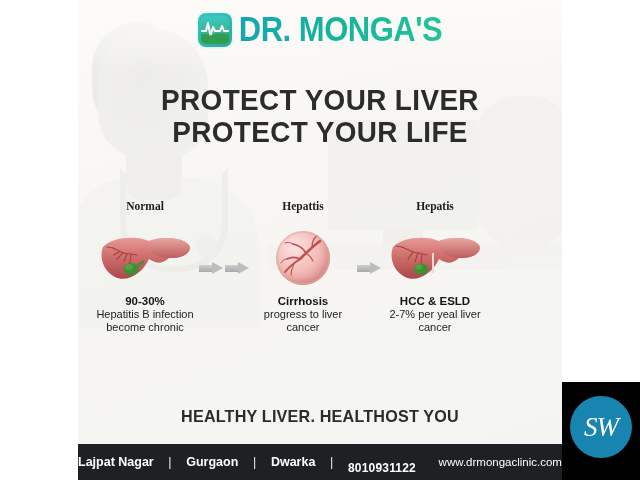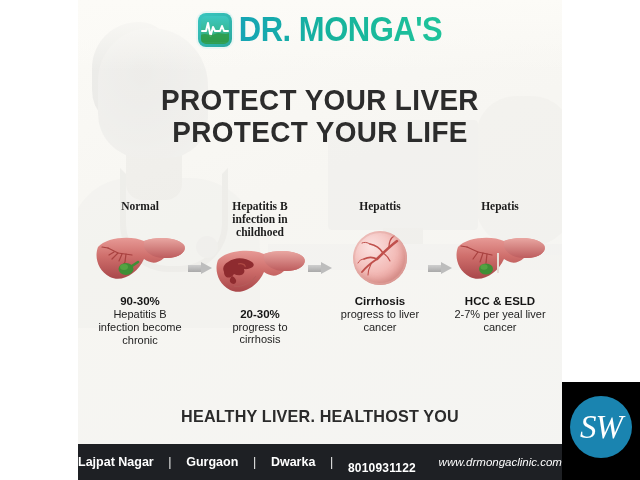--- a/index.html
+++ b/index.html
@@ -80,27 +80,27 @@
            font-family:"Liberation Sans",sans-serif;font-weight:bold;font-size:17px;letter-spacing:.2px;
            transform:scaleX(.95);}
 
   
   .footer{position:absolute;left:0;bottom:0;width:100%;height:36px;background:#1e2024;
           display:flex;align-items:center;justify-content:space-between;gap:6px;color:#ffffff;}
   .f-city{font-size:12.5px;font-weight:bold;}
   .f-sep{font-size:12.5px;color:#e8e8e8;font-weight:300;}
   .f-contact-label{font-size:9.5px;color:#f0f0f0;}
   .f-phone{font-size:12px;font-weight:bold;letter-spacing:.2px;margin-top:12px;}
-  .f-site{font-size:11.5px;margin-left:8px;font-style:italic;}
+  .f-site{font-size:11.5px;margin-left:8px;}
 
   
   .wm{position:absolute;right:0;bottom:0;width:78px;height:98px;background:#000000;}
   .wm-circle{position:absolute;left:8px;top:14px;width:62px;height:62px;border-radius:50%;background:#1a84b0;
              display:flex;align-items:center;justify-content:center;}
-  .wm-text{color:#ffffff;font-family:"Liberation Serif",serif;font-style:italic;font-size:33px;letter-spacing:-1px;}
+  .wm-text{color:#ffffff;font-family:"Liberation Serif",serif;font-style:italic;font-size:27px;letter-spacing:-1px;}
 </style>
 </head>
 <body>
 
 <div class="poster">
 
   <div class="canvas">
 
     <div class="bg-photo">
       <div class="bg-blob"></div>
@@ -166,35 +166,20 @@
           </svg>
         </div>
         <div class="stage-stat">90-30%</div>
         <div class="stage-sub">Hepatitis B infection become chronic</div>
       </div>
 
       <div class="stage-arrow">
           <div class="arrow"></div>
         </div>
 
-      <div class="stage">
-        <div class="stage-title">Hepatitis B infection in childhoed</div>
-        <div class="art">
-          <svg class="liver" width="96" height="56" viewBox="0 0 96 56">
-            <path d="M6 14 C14 4 40 2 52 8 C64 3 86 4 92 12 C96 20 84 26 72 25 C64 32 58 30 52 26 C46 40 30 50 18 44 C6 38 2 24 6 14 Z" fill="url(#lvA)"></path>
-            <path d="M52 8 C64 3 86 4 92 12 C96 20 84 26 72 25 C62 25 54 20 52 14 Z" fill="url(#lvB)"></path>
-            <path d="M16 16 C24 10 34 12 40 16 C45 20 38 24 32 23 C34 28 28 31 22 28 C18 34 12 32 12 26 C10 22 12 18 16 16 Z" fill="#8e2b2f"></path>
-            <path d="M20 30 C24 32 26 36 22 38 C18 38 16 34 20 30 Z" fill="#8e2b2f"></path>
-            <path d="M26 18 C30 17 34 19 33 21" stroke="#b04a44" stroke-width="1.2" fill="none"></path>
-            <path d="M44 30 C40 36 30 42 22 40" stroke="#b2605c" stroke-width="1" fill="none" opacity=".7"></path>
-          </svg>
-        </div>
-        <div class="stage-stat">20-30%</div>
-        <div class="stage-sub">progress to cirrhosis</div>
-      </div>
 
       <div class="stage-arrow">
           <div class="arrow"></div>
         </div>
 
       <div class="stage">
         <div class="stage-title">Hepattis</div>
         <div class="art">
           <div class="circle-art">
             <svg width="54" height="54" viewBox="0 0 54 54">

